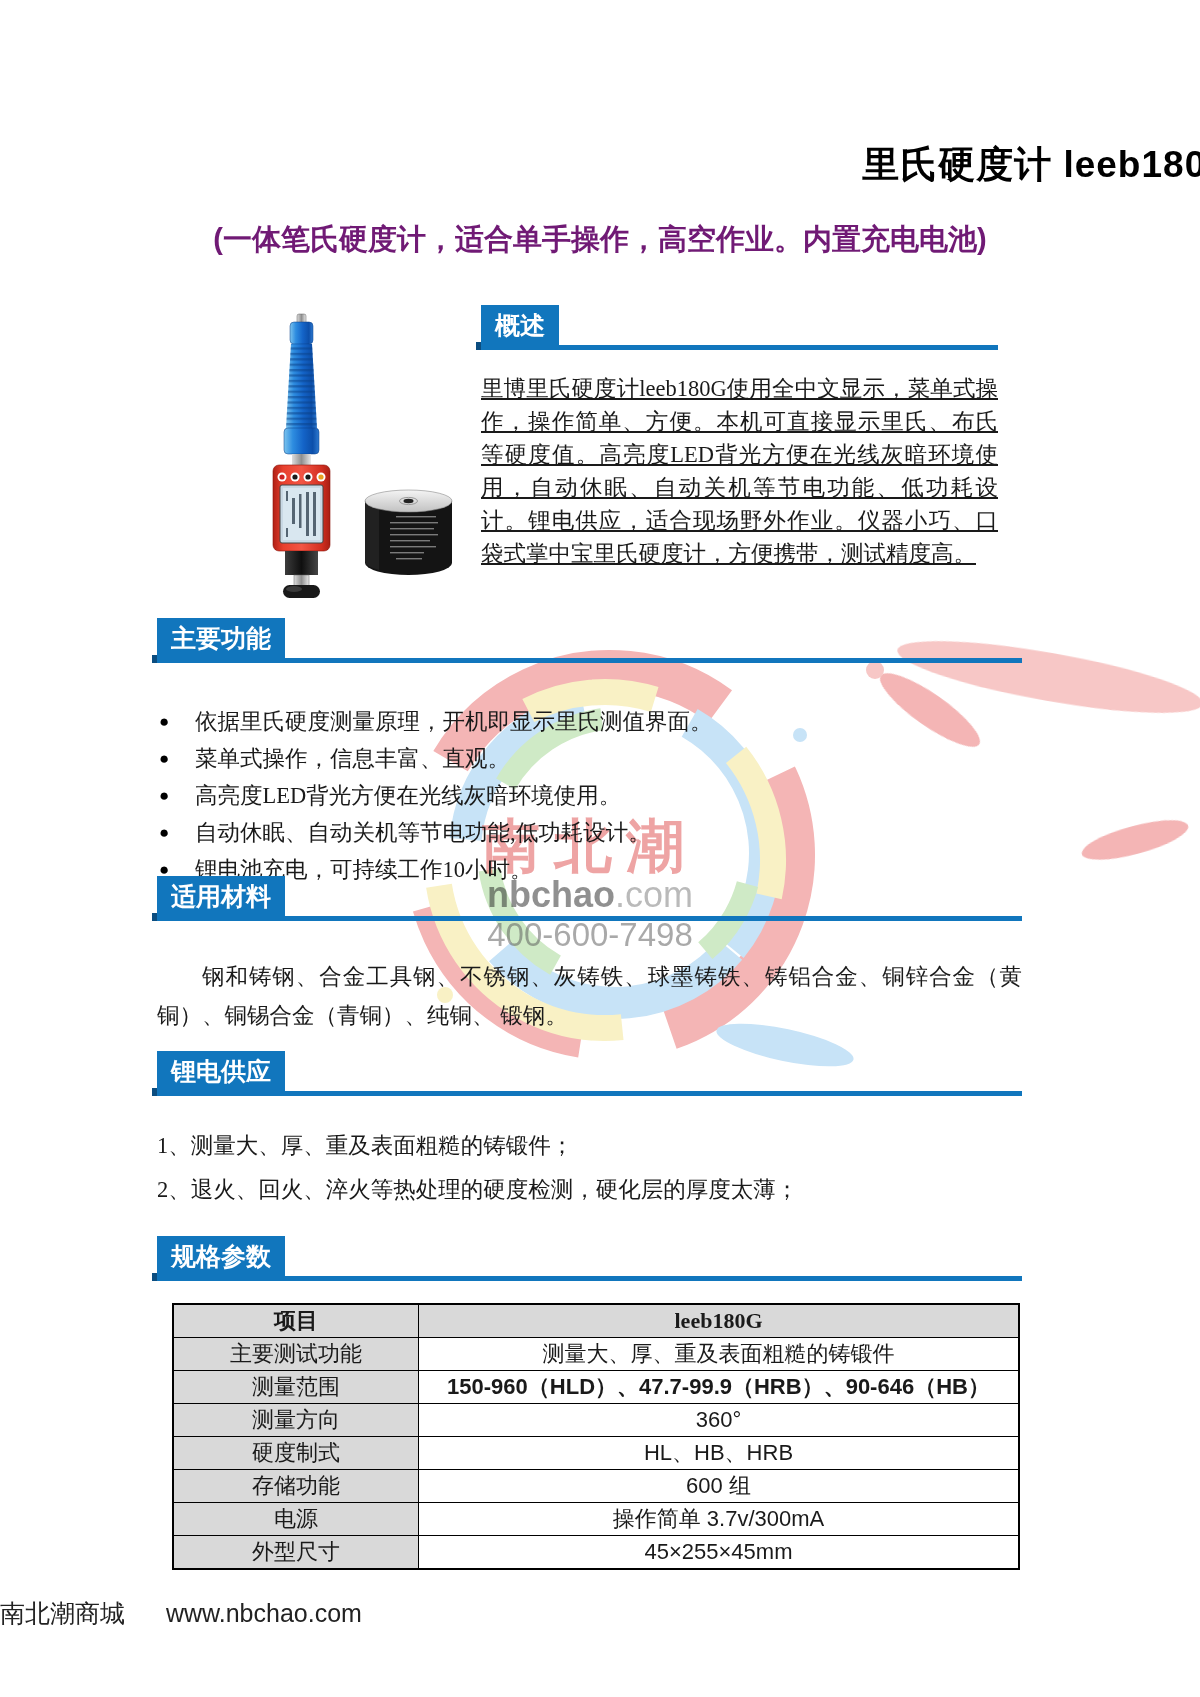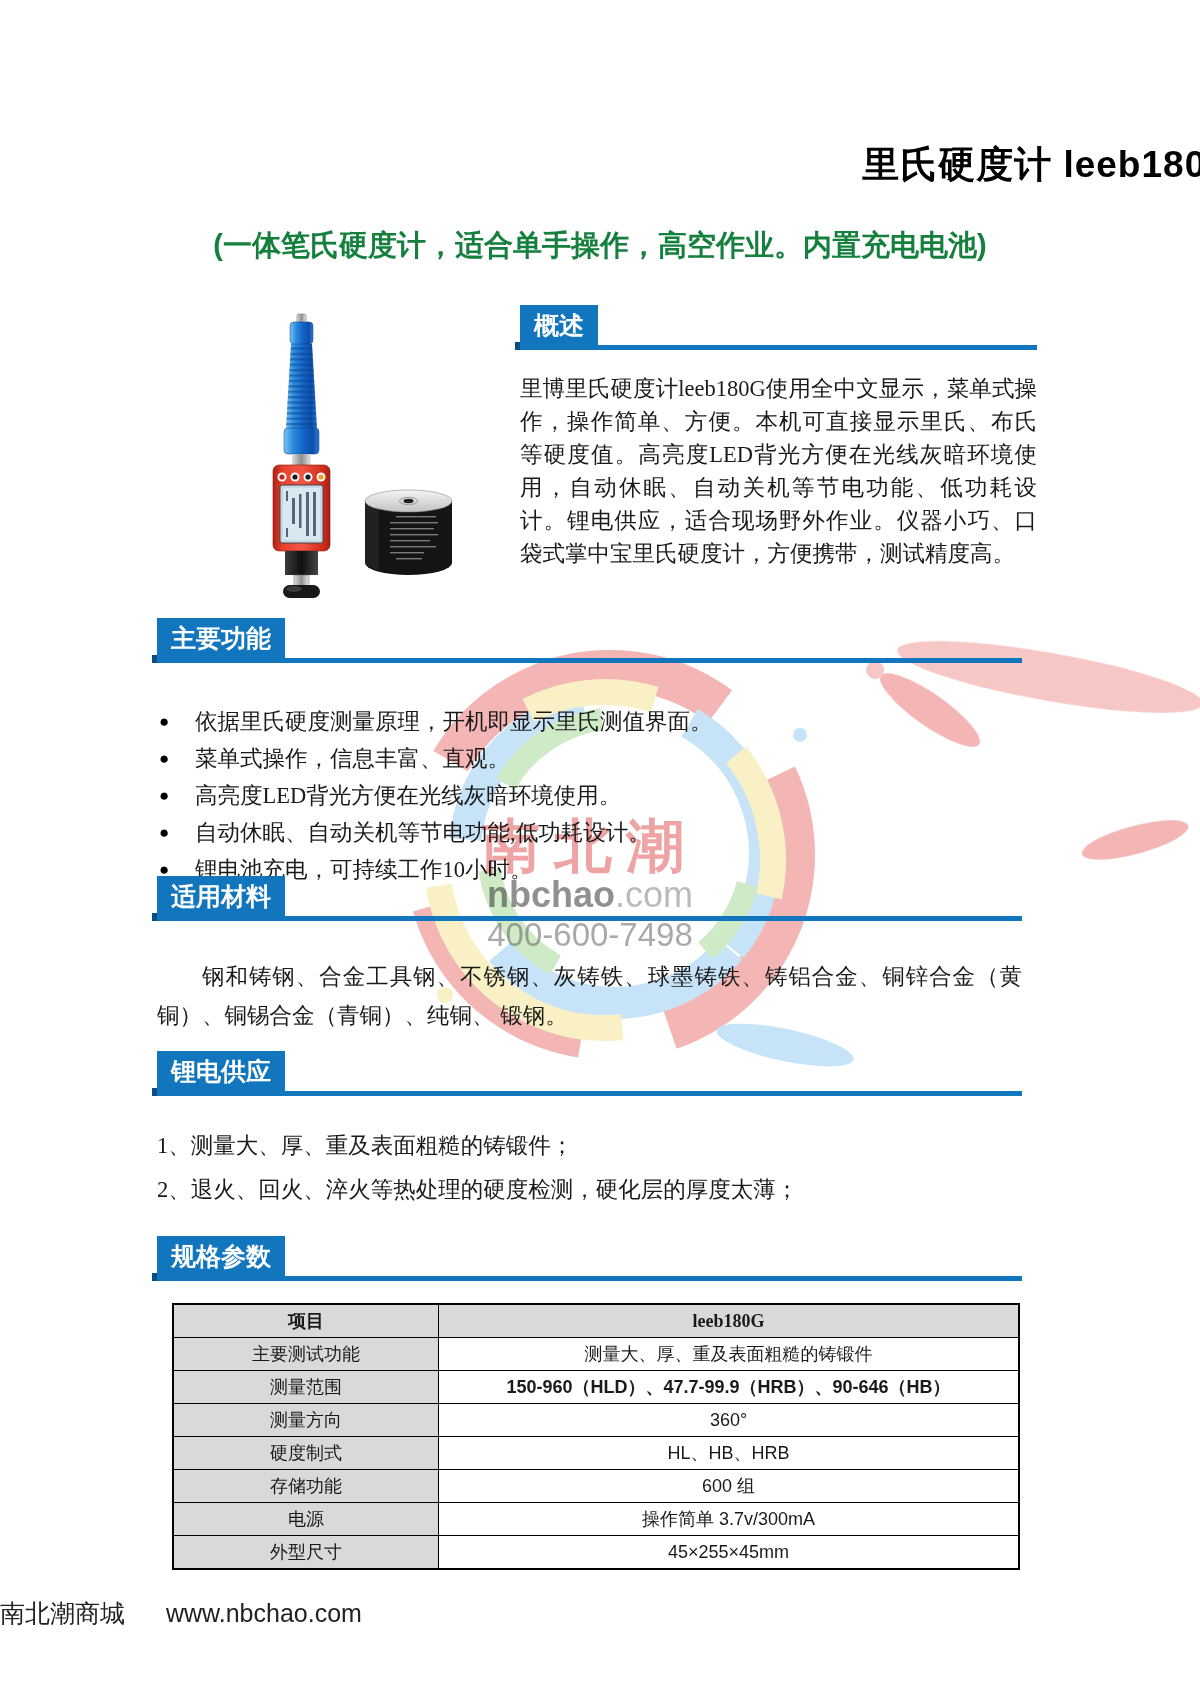--- a/index.html
+++ b/index.html
@@ -3,23 +3,23 @@
 <meta charset="utf-8">
 <style>
   html,body{margin:0;padding:0;background:#ffffff;}
   .page{position:relative;width:1200px;height:1697px;background:#ffffff;overflow:hidden;
         font-family:"Liberation Serif","DejaVu Serif",serif;color:#1a1a1a;}
 
   
   .doc-title{position:absolute;top:140px;left:0;width:1200px;text-align:right;
              font-family:"Liberation Sans","DejaVu Sans",sans-serif;
              font-size:37px;font-weight:bold;color:#000;letter-spacing:1px;margin-left:36px;}
-  .doc-subtitle{position:absolute;top:226px;left:0;width:1200px;text-align:center;
+  .doc-subtitle{position:absolute;top:220px;left:0;width:1200px;text-align:center;
              font-family:"Liberation Sans","DejaVu Sans",sans-serif;
-             font-size:29px;font-weight:bold;color:#15803d;}
+             font-size:29px;font-weight:bold;color:#701a75;}
 
   
   .section{position:absolute;}
   .sec-head{border-bottom:5px solid #1176bd;line-height:0;}
   .sec-label{display:inline-block;position:relative;background:#1176bd;color:#ffffff;
              font-family:"Liberation Sans","DejaVu Sans",sans-serif;
              font-size:25px;font-weight:bold;line-height:1.3;padding:4px 14px 3px 14px;}
   .sec-label::before{content:"";position:absolute;left:-5px;bottom:-5px;width:8px;height:8px;
              background:#0b4d80;z-index:-1;}
 
@@ -33,21 +33,21 @@
 
   
   .materials-body{margin-top:36px;font-size:22.5px;line-height:39px;text-indent:2em;text-align:justify;}
   .use-list{margin-top:28px;}
   .use-item{font-size:22.5px;line-height:44px;}
 
   
   .spec-table{position:absolute;left:172px;top:1303px;width:848px;border-collapse:collapse;
               table-layout:fixed;border:2px solid #000;}
   .spec-table td,.spec-table th{border:1px solid #000;height:32px;text-align:center;
-              font-size:18px;font-weight:normal;padding:0 12px;}
+              font-size:22px;font-weight:normal;padding:0 2px;}
   .spec-table .key{width:240px;background:#d9d9d9;}
   .spec-table .hdr{background:#d9d9d9;font-weight:bold;}
   .val-sans{font-family:"Liberation Sans","DejaVu Sans",sans-serif;font-size:20px;}
 
   
   .page-footer{position:absolute;top:1597px;left:0;width:1200px;text-align:left;
                font-family:"Liberation Sans","DejaVu Sans",sans-serif;font-size:25px;color:#222;}
   .page-footer .store{margin-right:34px;}
 
   
@@ -178,21 +178,21 @@
             <rect x="190" y="246" width="48" height="1.4"></rect>
             <rect x="190" y="252" width="40" height="1.4"></rect>
             <rect x="190" y="258" width="46" height="1.4"></rect>
             <rect x="190" y="264" width="34" height="1.4"></rect>
             <rect x="196" y="270" width="26" height="1.4"></rect>
           </g>
         </g>
       </svg>
     </div>
 
-    <div class="section" style="left:520px;top:305px;width:517px;">
+    <div class="section" style="left:481px;top:305px;width:517px;text-decoration:underline;">
       <div class="sec-head">
         <span class="sec-label">概述</span>
       </div>
       <div class="overview-body">里博里氏硬度计leeb180G使用全中文显示，菜单式操作，操作简单、方便。本机可直接显示里氏、布氏等硬度值。高亮度LED背光方便在光线灰暗环境使用，自动休眠、自动关机等节电功能、低功耗设计。锂电供应，适合现场野外作业。仪器小巧、口袋式掌中宝里氏硬度计，方便携带，测试精度高。</div>
     </div>
 
     <div class="section" style="left:157px;top:618px;width:865px;">
       <div class="sec-head">
         <span class="sec-label">主要功能</span>
       </div>

